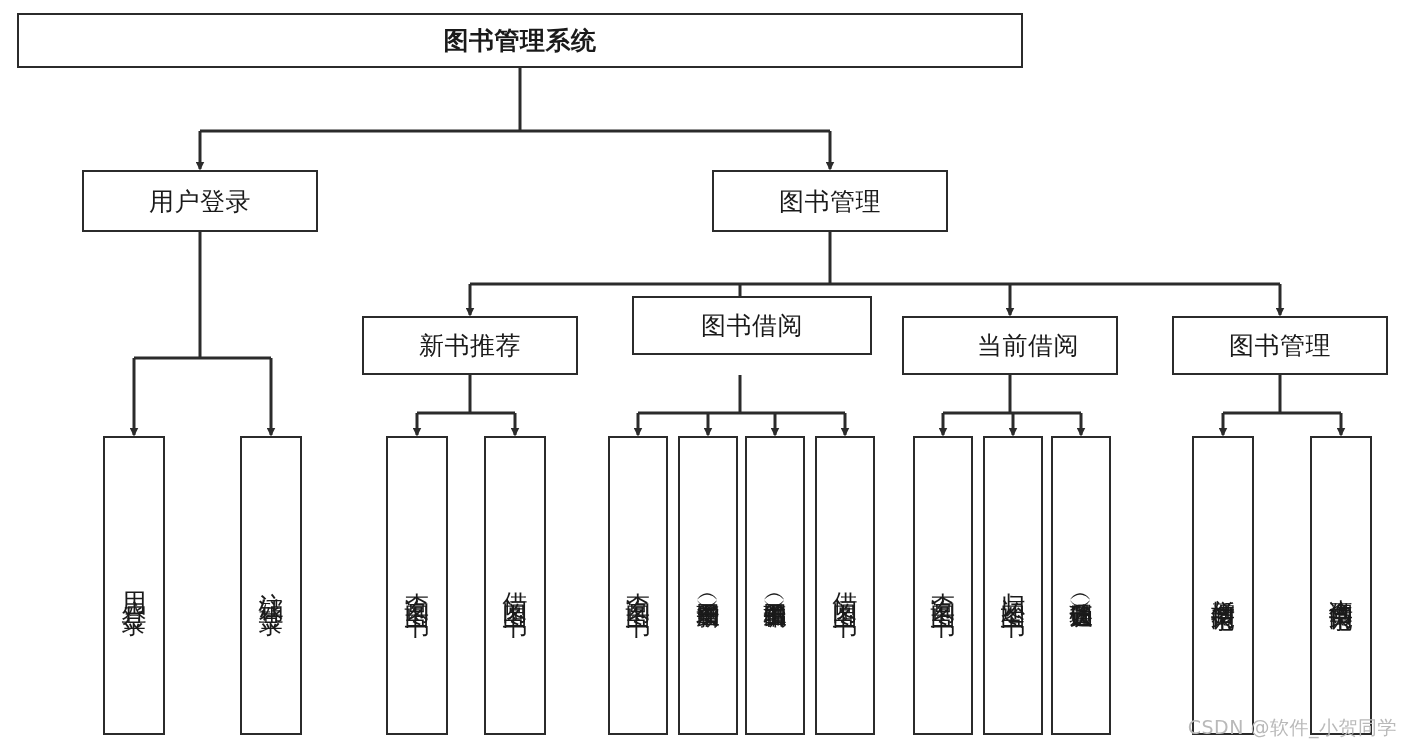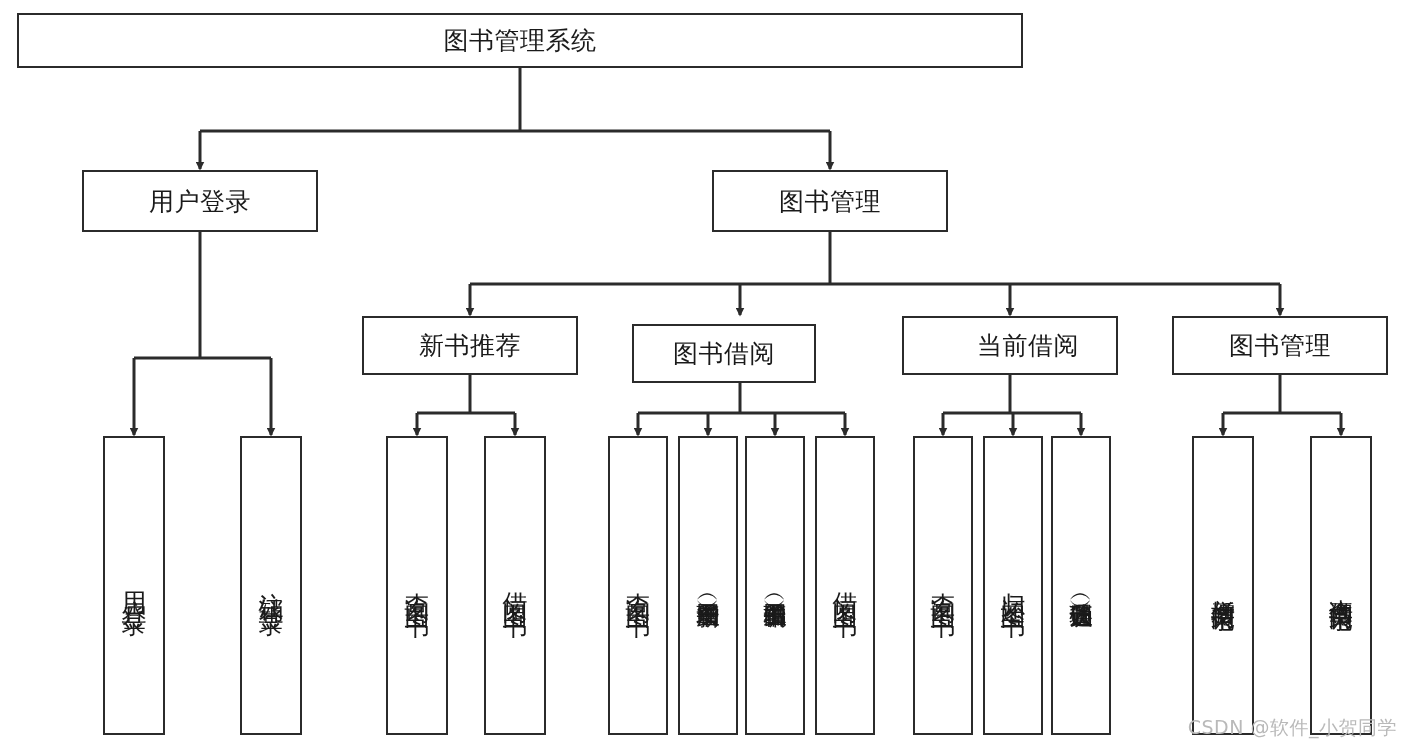--- a/index.html
+++ b/index.html
@@ -120,33 +120,33 @@
         <path d="M1013,413 L1013,435" marker-end="url(#arrowhead)"></path>
         <path d="M1081,413 L1081,435" marker-end="url(#arrowhead)"></path>
         <path d="M1280,375 L1280,413"></path>
         <path d="M1223,413 L1341,413"></path>
         <path d="M1223,413 L1223,435" marker-end="url(#arrowhead)"></path>
         <path d="M1341,413 L1341,435" marker-end="url(#arrowhead)"></path>
       </g>
   </svg>
 
   <div id="node-layer">
-      <div class="node horiz" style="left: 17px; top: 13px; width: 1006px; height: 55px;">
+      <div class="node horiz" style="left: 17px; top: 13px; width: 1006px; height: 55px; font-weight: bold;">
         <span class="label">图书管理系统</span>
       </div>
       <div class="node horiz" style="left: 82px; top: 170px; width: 236px; height: 62px;">
         <span class="label">用户登录</span>
       </div>
       <div class="node horiz" style="left: 712px; top: 170px; width: 236px; height: 62px;">
         <span class="label">图书管理</span>
       </div>
       <div class="node horiz" style="left: 362px; top: 316px; width: 216px; height: 59px;">
         <span class="label">新书推荐</span>
       </div>
-      <div class="node horiz" style="left: 632px; top: 324px; width: 184px; height: 59px; align-items: center;">
+      <div class="node horiz" style="left: 632px; top: 296px; width: 240px; height: 59px; align-items: center;">
         <span class="label">图书借阅</span>
       </div>
       <div class="node horiz" style="left: 902px; top: 316px; width: 216px; height: 59px; padding-left: 36px;">
         <span class="label">当前借阅</span>
       </div>
       <div class="node horiz" style="left: 1172px; top: 316px; width: 216px; height: 59px;">
         <span class="label">图书管理</span>
       </div>
       <div class="node vert" style="left: 103px; top: 436px; width: 62px; height: 299px;">
         <span class="label">用户登录</span>

